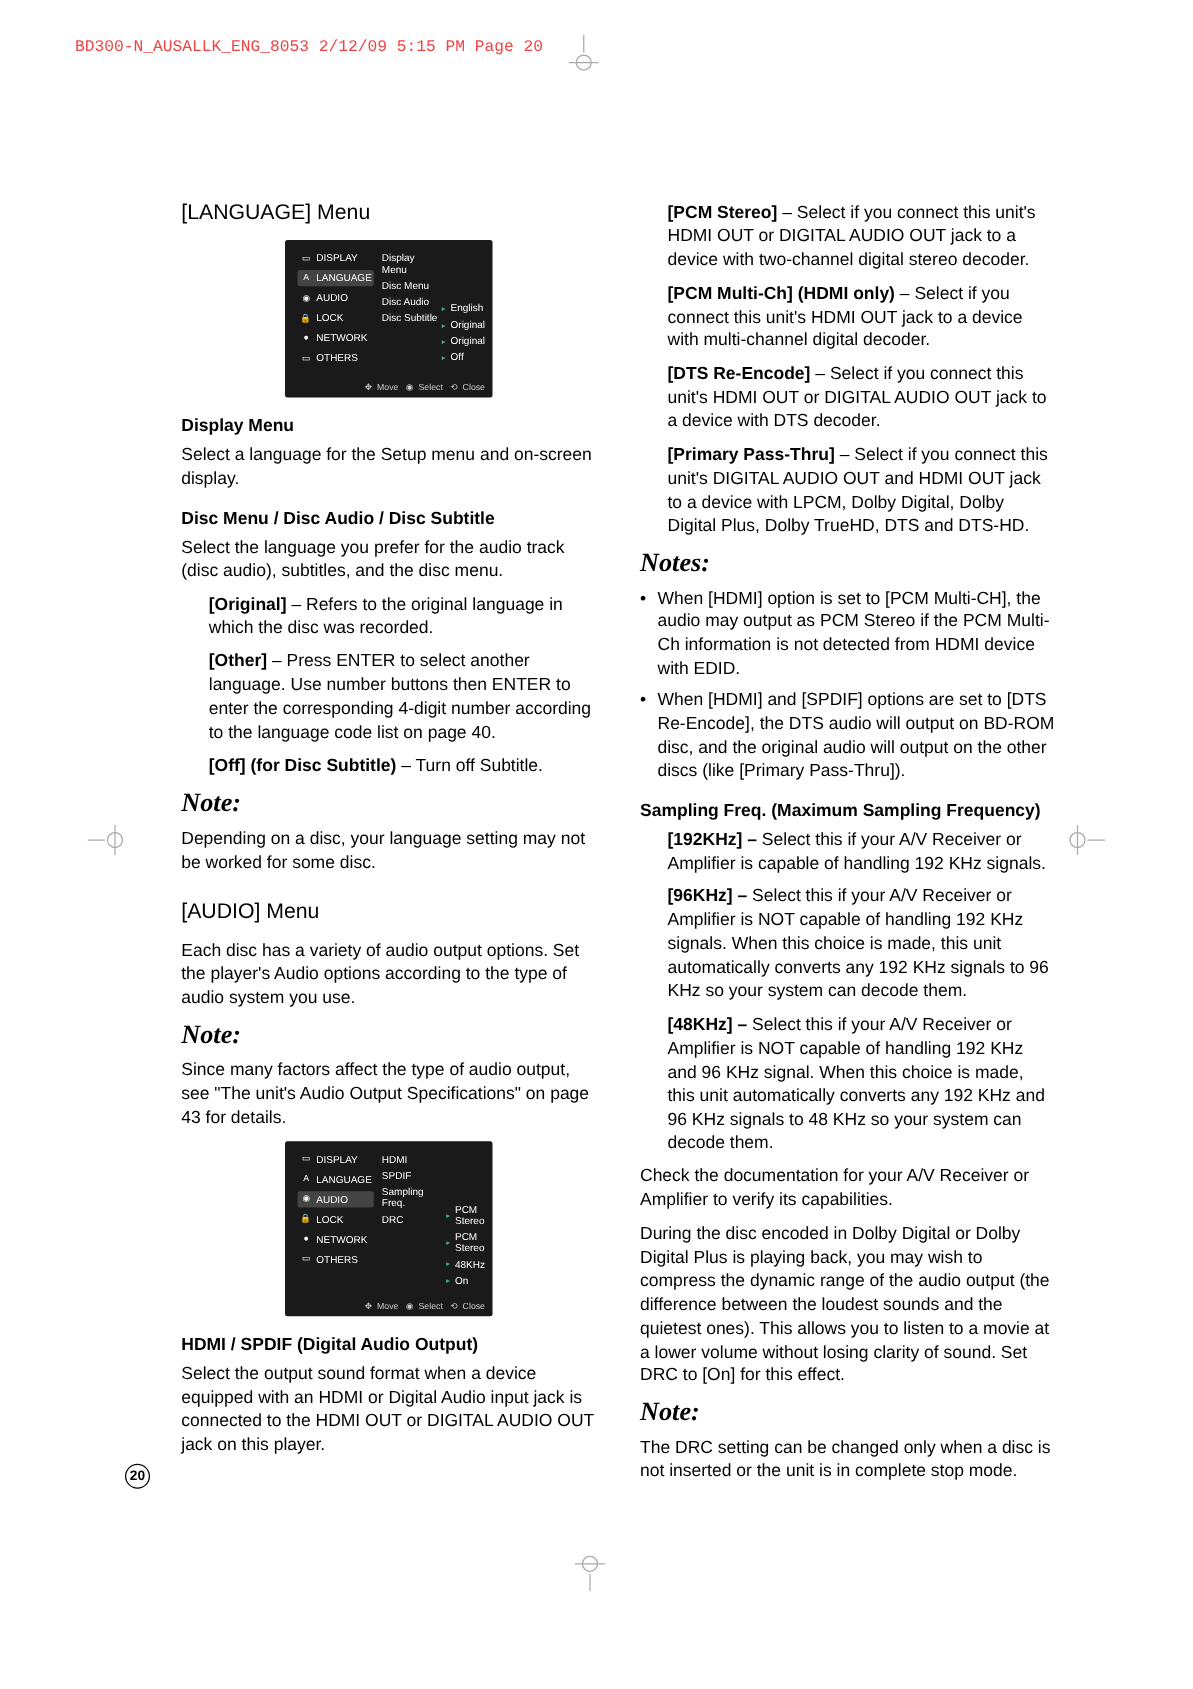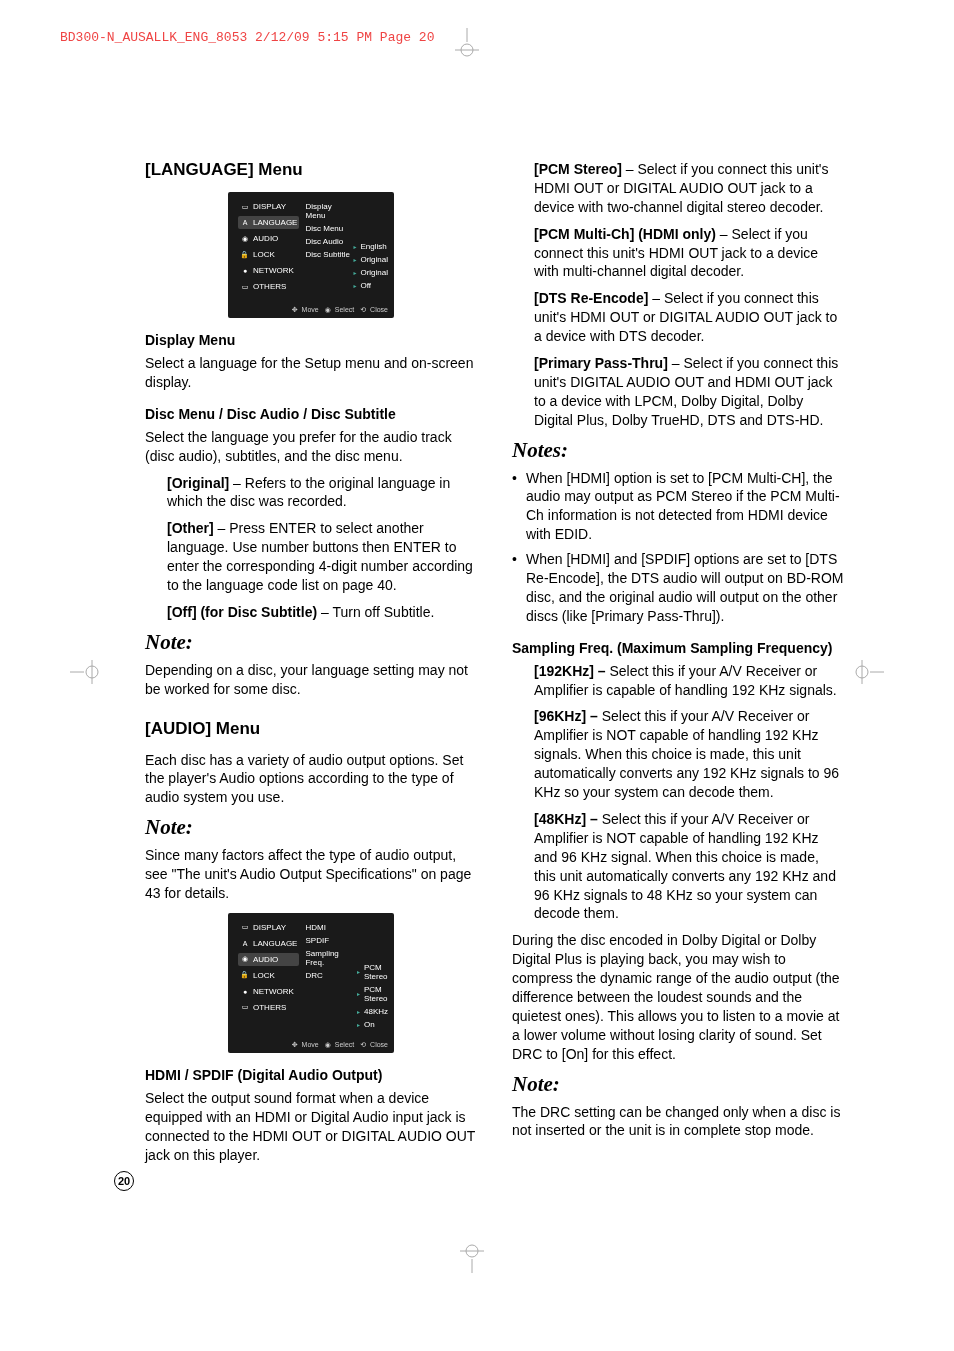--- a/index.html
+++ b/index.html
@@ -32,21 +32,21 @@
       position: absolute;
       top: 160px;
       left: 145px;
       right: 110px;
       display: flex;
       gap: 35px;
     }
     .col { flex: 1; }
     h2 {
       font-size: 17px;
-      font-weight: bold;
+      font-weight: normal;
       margin-bottom: 12px;
     }
     h3 {
       font-size: 14px;
       font-weight: bold;
       margin-top: 14px;
       margin-bottom: 6px;
     }
     .note-italic {
       font-family: 'Times New Roman', serif;
@@ -110,21 +110,21 @@
     .menu-footer {
       text-align: right;
       font-size: 7px;
       margin-top: 10px;
       color: #ccc;
     }
     .menu-footer span { margin-left: 4px; }
     .page-num {
       position: absolute;
       bottom: 160px;
-      left: 114px;
+      left: 100px;
       width: 20px;
       height: 20px;
       border: 1.5px solid #000;
       border-radius: 50%;
       font-size: 11px;
       font-weight: bold;
       display: flex;
       align-items: center;
       justify-content: center;
     }
@@ -318,20 +318,21 @@
     <div class="note-italic">Notes:</div>
     <ul>
       <li>When [HDMI] option is set to [PCM Multi-CH], the audio may output as PCM Stereo if the PCM Multi-Ch information is not detected from HDMI device with EDID.</li>
       <li>When [HDMI] and [SPDIF] options are set to [DTS Re-Encode], the DTS audio will output on BD-ROM disc, and the original audio will output on the other discs (like [Primary Pass-Thru]).</li>
     </ul>
 
     <h3>Sampling Freq. (Maximum Sampling Frequency)</h3>
     <p class="indent"><span class="bold">[192KHz] – </span><span>Select this if your A/V Receiver or Amplifier is capable of handling 192 KHz signals.</span></p>
     <p class="indent"><span class="bold">[96KHz] – </span><span>Select this if your A/V Receiver or Amplifier is NOT capable of handling 192 KHz signals. When this choice is made, this unit automatically converts any 192 KHz signals to 96 KHz so your system can decode them.</span></p>
     <p class="indent"><span class="bold">[48KHz] – </span><span>Select this if your A/V Receiver or Amplifier is NOT capable of handling 192 KHz and 96 KHz signal. When this choice is made, this unit automatically converts any 192 KHz and 96 KHz signals to 48 KHz so your system can decode them.</span></p>
+    <p>Check the documentation for your A/V Receiver or Amplifier to verify its capabilities.</p>
 
     <p>During the disc encoded in Dolby Digital or Dolby Digital Plus is playing back, you may wish to compress the dynamic range of the audio output (the difference between the loudest sounds and the quietest ones). This allows you to listen to a movie at a lower volume without losing clarity of sound. Set DRC to [On] for this effect.</p>
 
     <div class="note-italic">Note:</div>
     <p>The DRC setting can be changed only when a disc is not inserted or the unit is in complete stop mode.</p>
   </div>
 </div>
 
 <div class="page-num">20</div>
 

